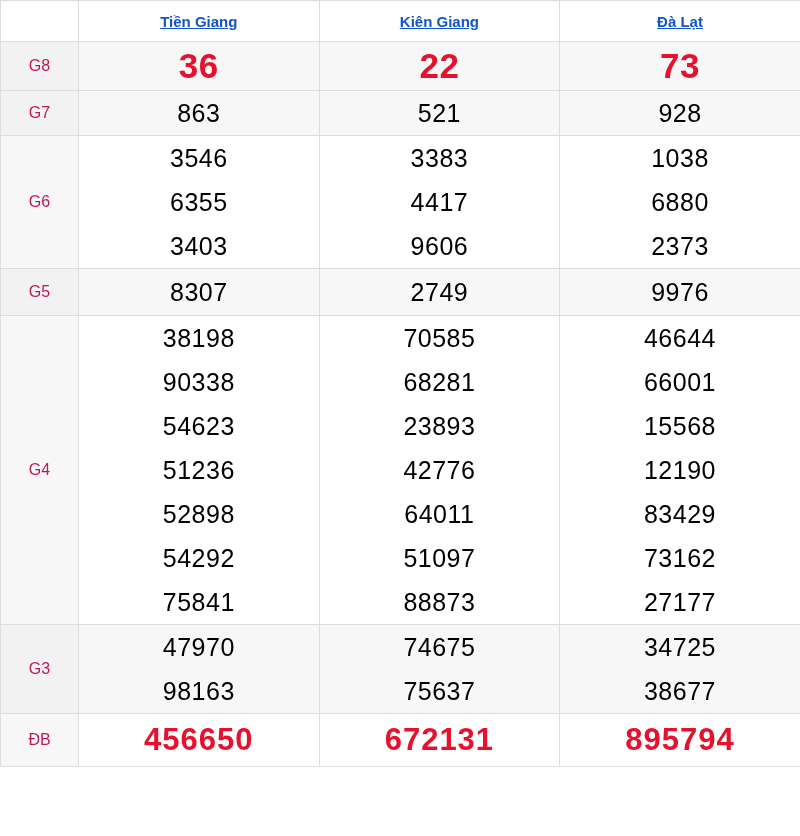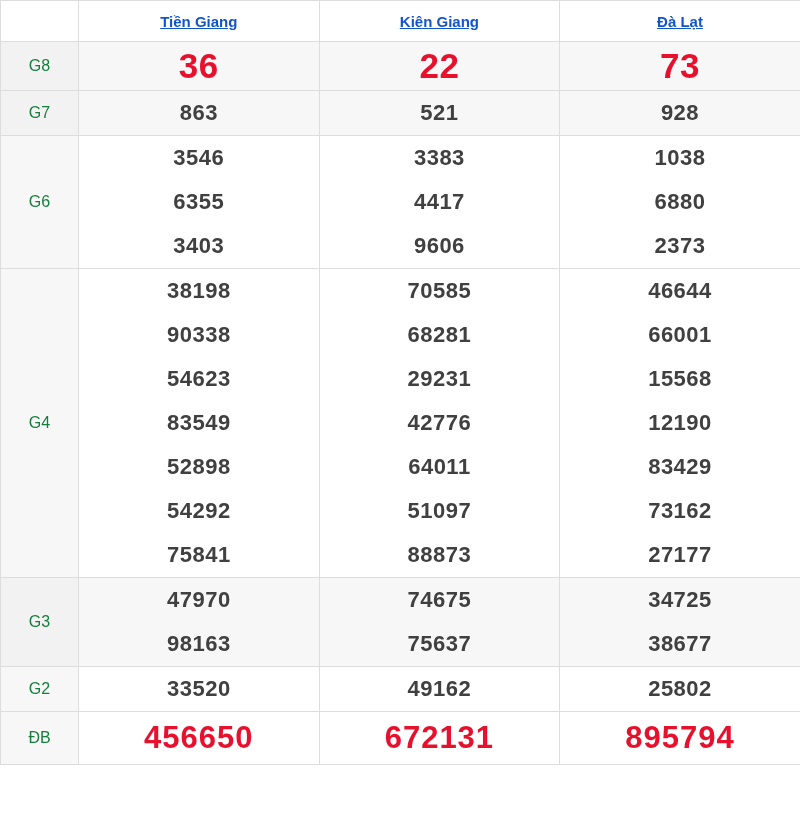--- a/index.html
+++ b/index.html
@@ -40,30 +40,30 @@
   }
   .prov-link {
     color: #1155cc;
     text-decoration: underline;
     cursor: pointer;
     font-weight: bold;
     font-size: 15px;
   }
   td.rowlabel {
     font-size: 16px;
-    color: #15803d;
+    color: #be185d;
     font-weight: normal;
     background: #f7f7f7;
   }
   tr.shaded td.rowlabel { background: #f2f2f2; }
   tr.shaded td.numbers { background: #f7f7f7; }
   td.numbers {
-    font-size: 22px;
-    font-weight: bold;
-    color: #404040;
+    font-size: 25px;
+    font-weight: normal;
+    color: #000000;
     letter-spacing: 0.5px;
     line-height: 44px;
     padding: 3px 0;
   }
   td.numbers .num {
     display: block;
   }
   td.red-small {
     color: #e8112d;
     font-size: 35px;
@@ -146,36 +146,48 @@
         <span class="num">4417</span>
         <span class="num">9606</span>
       </td>
       <td class="numbers">
         <span class="num">1038</span>
         <span class="num">6880</span>
         <span class="num">2373</span>
       </td>
     </tr>
 
+    <tr class="row-g5 shaded">
+      <td class="rowlabel">G5</td>
+      <td class="numbers">
+          <span class="num">8307</span>
+        </td>
+      <td class="numbers">
+          <span class="num">2749</span>
+        </td>
+      <td class="numbers">
+          <span class="num">9976</span>
+        </td>
+    </tr>
 
     <tr class="row-g4">
       <td class="rowlabel">G4</td>
       <td class="numbers">
         <span class="num">38198</span>
         <span class="num">90338</span>
         <span class="num">54623</span>
-        <span class="num">83549</span>
+        <span class="num">51236</span>
         <span class="num">52898</span>
         <span class="num">54292</span>
         <span class="num">75841</span>
       </td>
       <td class="numbers">
         <span class="num">70585</span>
         <span class="num">68281</span>
-        <span class="num">29231</span>
+        <span class="num">23893</span>
         <span class="num">42776</span>
         <span class="num">64011</span>
         <span class="num">51097</span>
         <span class="num">88873</span>
       </td>
       <td class="numbers">
         <span class="num">46644</span>
         <span class="num">66001</span>
         <span class="num">15568</span>
         <span class="num">12190</span>
@@ -194,32 +206,20 @@
       <td class="numbers">
         <span class="num">74675</span>
         <span class="num">75637</span>
       </td>
       <td class="numbers">
         <span class="num">34725</span>
         <span class="num">38677</span>
       </td>
     </tr>
 
-    <tr class="row-g2">
-      <td class="rowlabel">G2</td>
-      <td class="numbers">
-          <span class="num">33520</span>
-        </td>
-      <td class="numbers">
-          <span class="num">49162</span>
-        </td>
-      <td class="numbers">
-          <span class="num">25802</span>
-        </td>
-    </tr>
 
 
     <tr class="row-db">
       <td class="rowlabel">ĐB</td>
       <td class="numbers red-big">
           <span class="num">456650</span>
         </td>
       <td class="numbers red-big">
           <span class="num">672131</span>
         </td>

